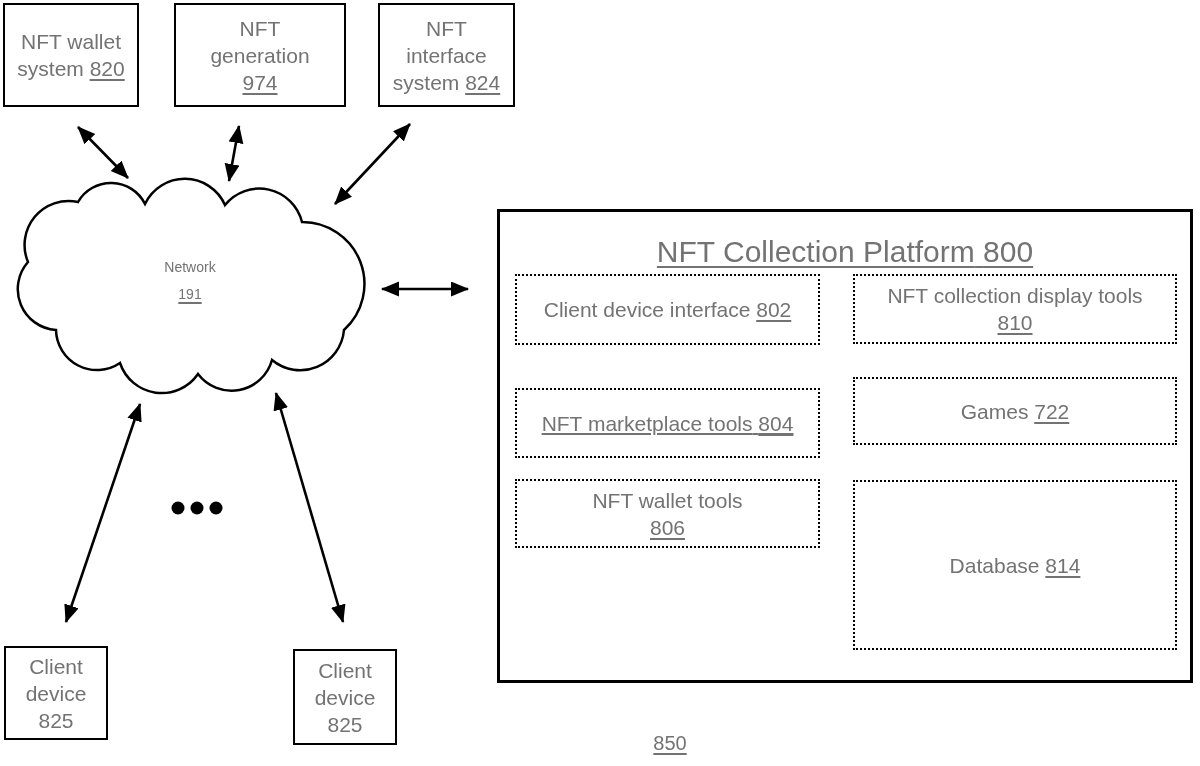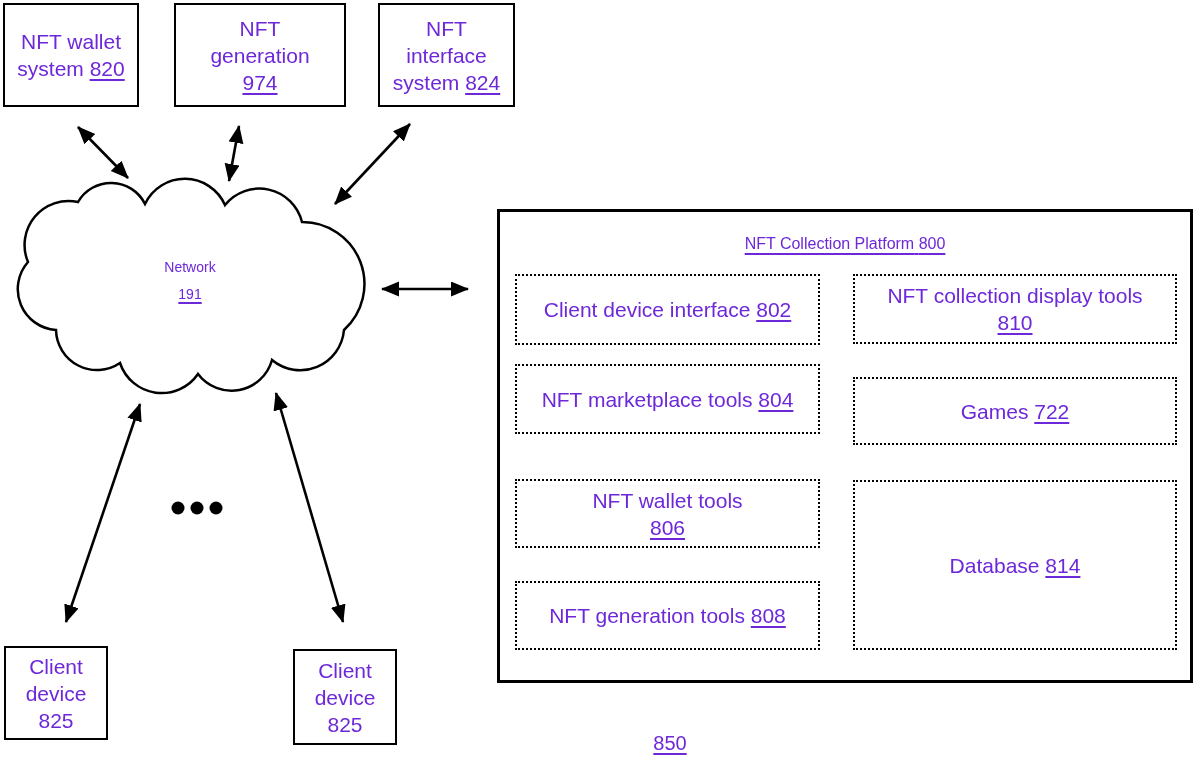--- a/index.html
+++ b/index.html
@@ -1,18 +1,18 @@
 <!DOCTYPE html>
 <html><head>
 <meta charset="utf-8">
 <style>
   html,body { margin:0; padding:0; background:#fff; }
   .stage {
     position:relative; width:1200px; height:766px; background:#ffffff;
-    font-family:"Liberation Sans", sans-serif; color:#6d28d9;
+    font-family:"Liberation Sans", sans-serif; color:#737373;
     overflow:hidden;
   }
   .abs { position:absolute; }
   .box {
     position:absolute; box-sizing:border-box; background:#fff;
     display:flex; flex-direction:column; align-items:center; justify-content:center;
     text-align:center; font-size:21px; line-height:27px;
   }
   .solid  { border:2.5px solid #000; }
   .dashed { border:2px dotted #000; }
@@ -34,27 +34,27 @@
     font-size:14px; line-height:27px;
   }
 
   
   .platform {
     left:497px; top:209px; width:696px; height:474px;
     border:3px solid #000; box-sizing:border-box; background:#fff;
   }
   .platform-title {
     position:absolute; left:0; top:23px; width:100%;
-    text-align:center; font-size:16px;
+    text-align:center; font-size:30px;
   }
 
   
   .m802 { left:515px; top:274px; width:305px; height:71px; }
   .m810 { left:853px; top:274px; width:324px; height:70px; }
-  .m804 { left:515px; top:364px; width:305px; height:70px; }
+  .m804 { left:515px; top:388px; width:305px; height:70px;text-decoration:underline; }
   .m812 { left:853px; top:377px; width:324px; height:68px; }
   .m806 { left:515px; top:479px; width:305px; height:69px; }
   .m814 { left:853px; top:480px; width:324px; height:170px; }
   .m808 { left:515px; top:581px; width:305px; height:69px; }
 
   .fig-ref {
     left:625px; top:732px; width:90px; text-align:center;
     font-size:20px;
   }
 </style>
@@ -157,21 +157,18 @@
 
   <div class="box dashed m806">
     <div><span>NFT wallet tools</span></div>
     <div><span class="ref">806</span></div>
   </div>
 
   <div class="box dashed m814">
     <div><span>Database</span> <span class="ref">814</span></div>
   </div>
 
-  <div class="box dashed m808">
-    <div><span>NFT generation tools</span> <span class="ref">808</span></div>
-  </div>
 
   <div class="abs fig-ref">
     <span class="ref">850</span>
   </div>
 
 </div>
 
 </body></html>

